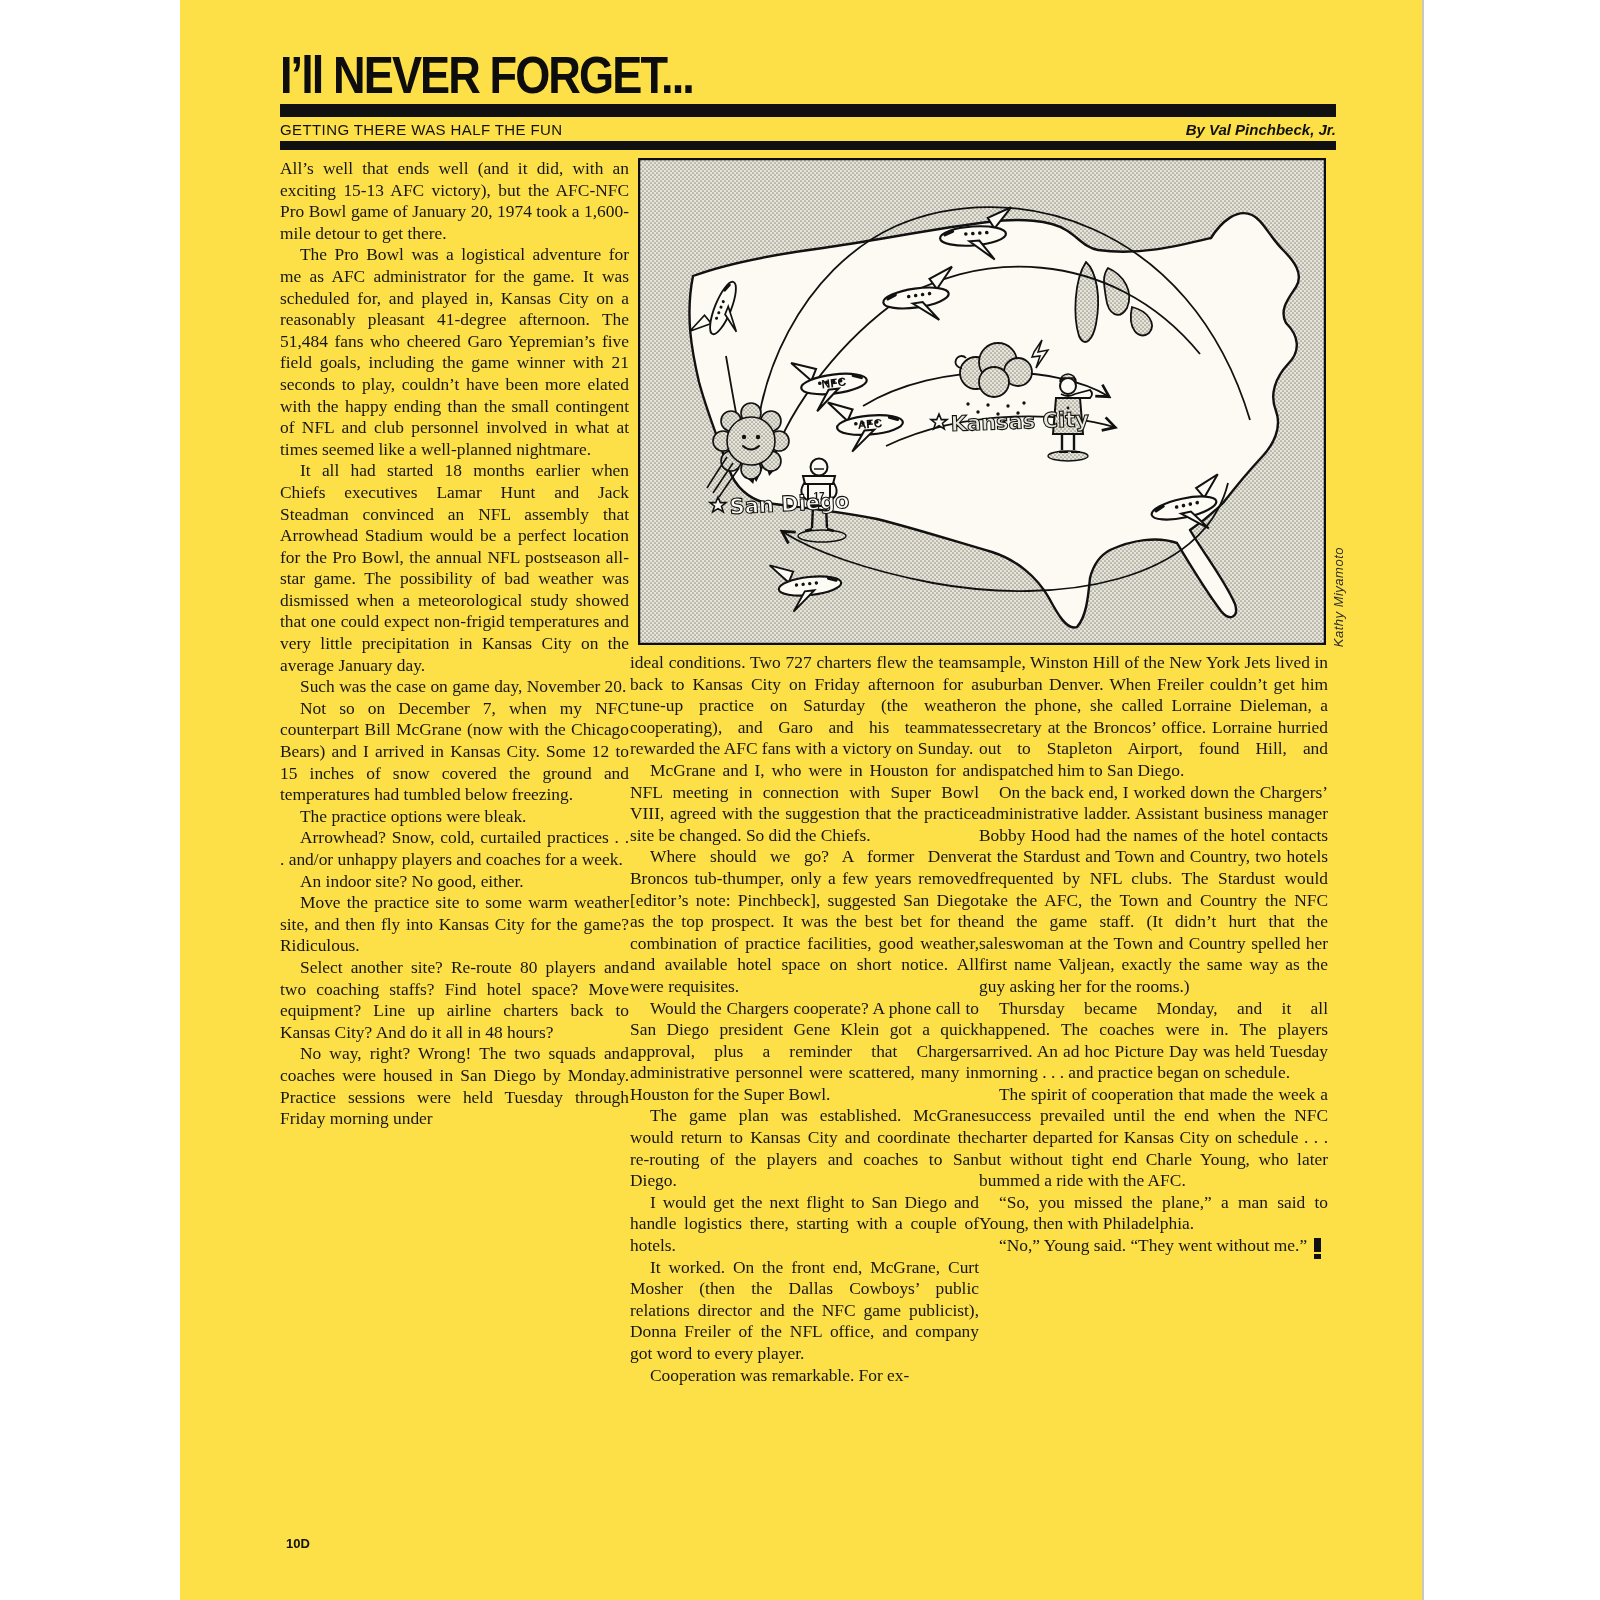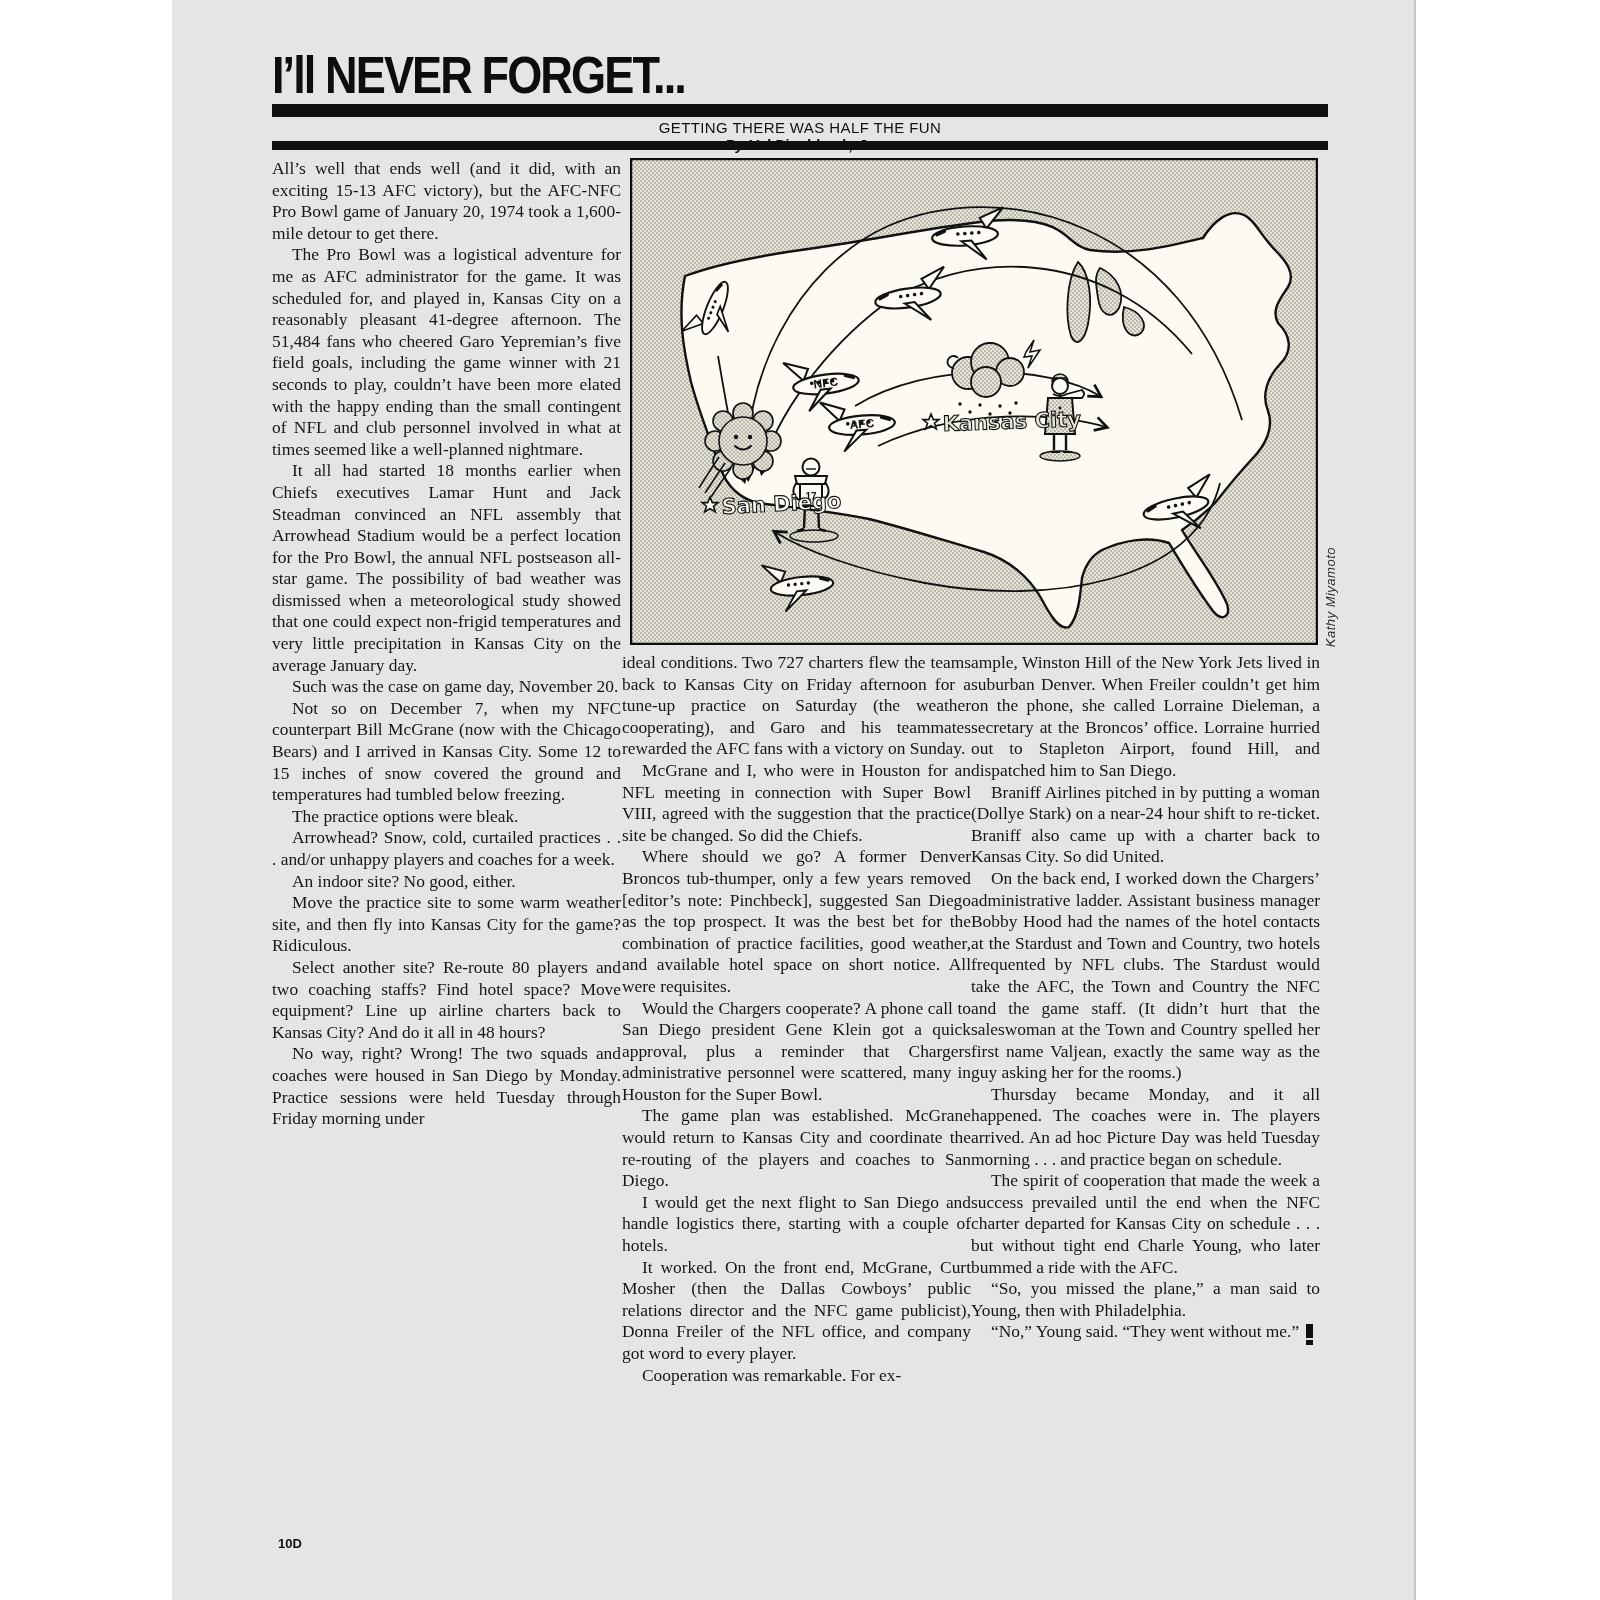--- a/index.html
+++ b/index.html
@@ -1,35 +1,35 @@
 <!DOCTYPE html>
 <html><head>
 <meta charset="utf-8">
 <style>
   html,body{margin:0;padding:0;}
   body{
     width:1600px;height:1600px;position:relative;background:#ffffff;
     font-family:"Liberation Serif", serif;color:#161616;overflow:hidden;
   }
   .page{
-    position:absolute;left:172px;top:0;width:1242px;height:1600px;
-    background:#e5e5e5;border-right:2px solid #c9c8c2;
+    position:absolute;left:180px;top:0;width:1242px;height:1600px;
+    background:#fde047;border-right:2px solid #c9c8c2;
   }
   
   .masthead{position:absolute;left:100px;top:44px;width:1056px;}
   .title{
     font-family:"Liberation Sans", sans-serif;font-weight:bold;
     font-size:47px;letter-spacing:-2px;color:#0d0d0d;
     transform:scale(0.96,1.12);transform-origin:left top;white-space:nowrap;
   }
   .rule1{position:absolute;left:100px;top:104px;width:1056px;height:13px;background:#101010;}
   .subrow{
     position:absolute;left:100px;top:119px;width:1056px;height:20px;
     display:flex;justify-content:space-between;align-items:center;
-    font-family:"Liberation Sans", sans-serif;font-size:15px;color:#111;flex-direction:column;
+    font-family:"Liberation Sans", sans-serif;font-size:15px;color:#111;
   }
   .kicker{letter-spacing:0.4px;}
   .byline{font-style:italic;font-weight:bold;}
   .rule2{position:absolute;left:100px;top:141px;width:1056px;height:9px;background:#101010;}
   
   .content{position:absolute;left:100px;top:158px;width:1060px;display:flex;}
   .col{width:349px;}
   .col1{margin-right:1px;}
   .right-area{width:704px;position:relative;}
   .two-cols{display:flex;margin-top:7px;}
@@ -239,21 +239,20 @@
           <p class="body">Where should we go? A former Denver Broncos tub-thumper, only a few years removed [editor’s note: Pinchbeck], suggested San Diego as the top prospect. It was the best bet for the combination of practice facilities, good weather, and available hotel space on short notice. All were requisites.</p>
           <p class="body">Would the Chargers cooperate? A phone call to San Diego president Gene Klein got a quick approval, plus a reminder that Chargers administrative personnel were scattered, many in Houston for the Super Bowl.</p>
           <p class="body">The game plan was established. McGrane would return to Kansas City and coordinate the re-routing of the players and coaches to San Diego.</p>
           <p class="body">I would get the next flight to San Diego and handle logistics there, starting with a couple of hotels.</p>
           <p class="body">It worked. On the front end, McGrane, Curt Mosher (then the Dallas Cowboys’ public relations director and the NFC game publicist), Donna Freiler of the NFL office, and company got word to every player.</p>
           <p class="body">Cooperation was remarkable. For ex-</p>
         </div>
 
         <div class="colB">
           <p class="body">ample, Winston Hill of the New York Jets lived in suburban Denver. When Freiler couldn’t get him on the phone, she called Lorraine Dieleman, a secretary at the Broncos’ office. Lorraine hurried out to Stapleton Airport, found Hill, and dispatched him to San Diego.</p>
-          <p class="body">Braniff Airlines pitched in by putting a woman (Dollye Stark) on a near-24 hour shift to re-ticket. Braniff also came up with a charter back to Kansas City. So did United.</p>
           <p class="body">On the back end, I worked down the Chargers’ administrative ladder. Assistant business manager Bobby Hood had the names of the hotel contacts at the Stardust and Town and Country, two hotels frequented by NFL clubs. The Stardust would take the AFC, the Town and Country the NFC and the game staff. (It didn’t hurt that the saleswoman at the Town and Country spelled her first name Valjean, exactly the same way as the guy asking her for the rooms.)</p>
           <p class="body">Thursday became Monday, and it all happened. The coaches were in. The players arrived. An ad hoc Picture Day was held Tuesday morning . . . and practice began on schedule.</p>
           <p class="body">The spirit of cooperation that made the week a success prevailed until the end when the NFC charter departed for Kansas City on schedule . . . but without tight end Charle Young, who later bummed a ride with the AFC.</p>
           <p class="body">“So, you missed the plane,” a man said to Young, then with Philadelphia.</p>
           <p class="body"><span>“No,” Young said. “They went without me.”</span><span class="endmark"></span></p>
         </div>
       </div>
 
     </div>
   </div>

